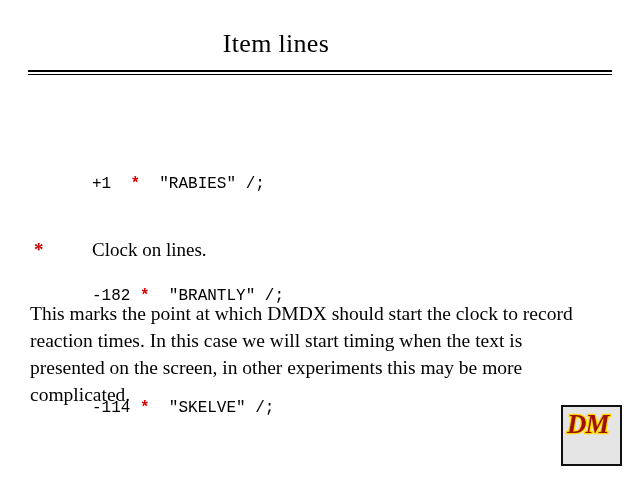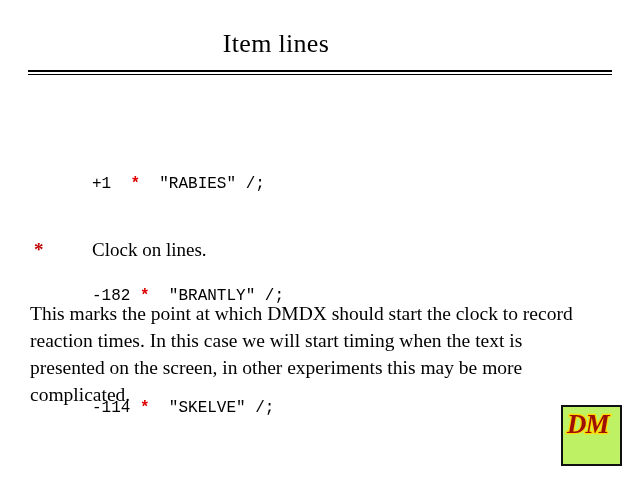--- a/index.html
+++ b/index.html
@@ -117,21 +117,21 @@
   }
 
   
   .logo {
     position: absolute;
     left: 561px;
     top: 405px;
     width: 61px;
     height: 61px;
     border: 2px solid #101010;
-    background: #bef264;
+    background: #e5e5e5;
     box-sizing: border-box;
     overflow: hidden;
   }
   .logo-inner {
     position: relative;
     width: 100%;
     height: 100%;
   }
   .logo-dm {
     position: absolute;

